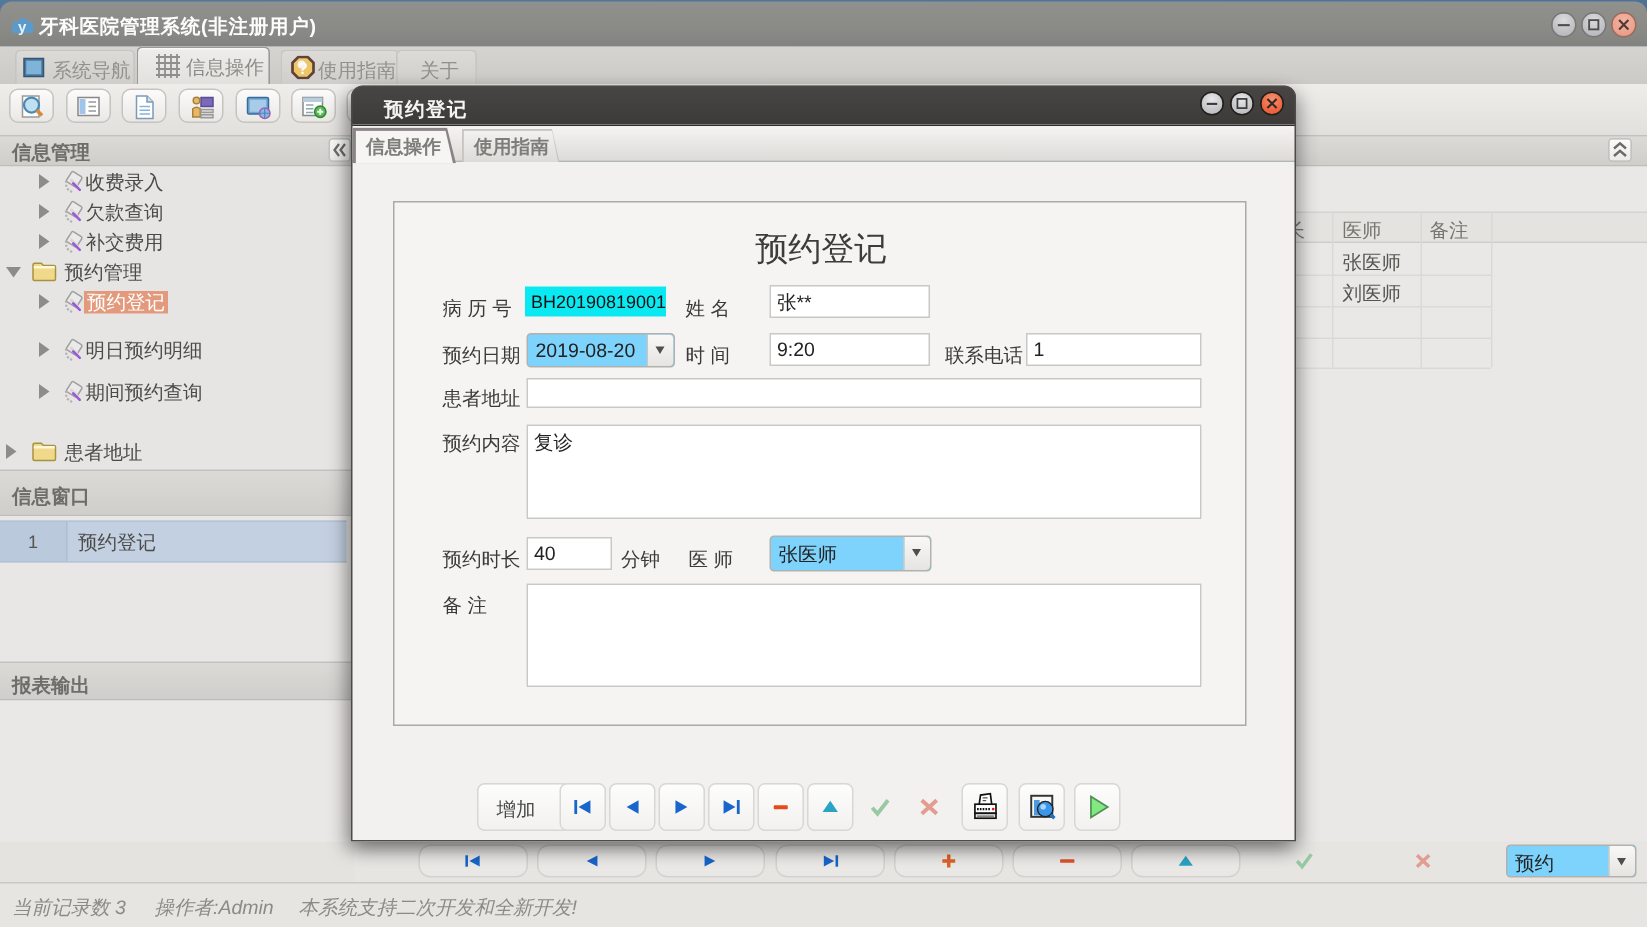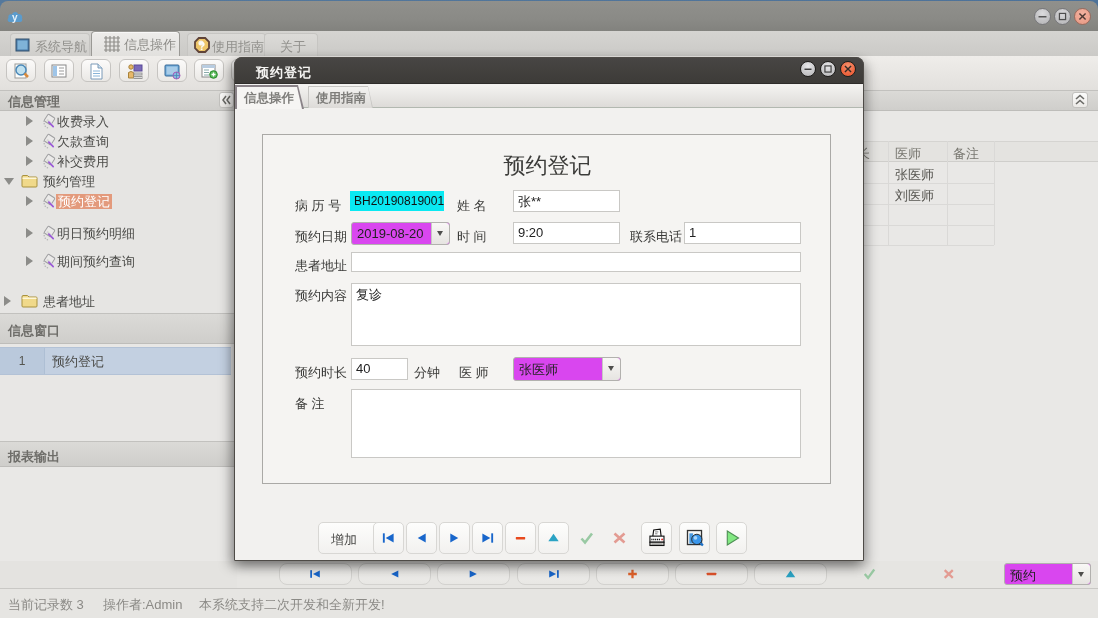--- a/index.html
+++ b/index.html
@@ -45,21 +45,21 @@
 .hline { position:absolute; background:#dad9d7; height:1px; }
 .vline { position:absolute; background:#dad9d7; width:1px; }
 #gridhead { position:absolute; left:0; top:30px; width:861px; height:21px; background:#e4e3e0; border-top:1px solid #d5d4d1; border-bottom:1px solid #cfcecb; }
 .gh { position:absolute; top:34px; font-size:13px; color:#77766f; }
 .gc { position:absolute; font-size:13px; color:#55544f; }
 
 #mainnav { left:237px; top:561px; width:861px; height:27px; background:#e6e5e2; }
 .navbtn { position:absolute; top:2px; height:22px; border-radius:8px; background:linear-gradient(#efeeec,#e8e7e4); border:1px solid #d3d2cf; }
 
 #statusbar { left:0; top:588px; width:1098px; height:30px; background:#e6e5e2; border-top:1px solid #c9c8c5; font-size:13px; color:#8b8a86; }
-#statusbar span { position:absolute; top:7px; }
+#statusbar span { position:absolute; top:7px;font-style:italic; }
 
 #dialog { left:234px; top:57px; width:630px; height:504px; background:#f2f1ef; border-radius:8px 8px 0 0; box-shadow:-4px 5px 12px rgba(0,0,0,0.35), 4px 5px 12px rgba(0,0,0,0.25); }
 #dlg-title { position:absolute; left:0; top:0; width:630px; height:27px; background:linear-gradient(#484644,#3d3b38); border-radius:8px 8px 0 0; border-bottom:1px solid #2e2c2a; }
 #dlg-title .t { position:absolute; left:22px; top:7px; font-size:13px; font-weight:bold; color:#f5f4f2; letter-spacing:1px; }
 .dcirc { position:absolute; top:4px; width:16px; height:16px; border-radius:50%; }
 .dcirc.gray { background:radial-gradient(circle at 50% 30%, #e8e8ea 0%, #c9c9cb 55%, #b5b5b7 100%); border:1px solid #1f1e1c; }
 .dcirc.red { background:radial-gradient(circle at 50% 30%, #f4926f 0%, #ee6741 60%, #e65b37 100%); border:1px solid #1f1e1c; }
 #dlg-tabs { position:absolute; left:0; top:28px; width:630px; height:23px; background:linear-gradient(#f4f3f1,#dddbd8); border-bottom:1px solid #b2b8b0; }
 .dtab { position:absolute; top:1px; height:24px; font-size:13px; font-weight:bold; color:#7e7d7a; }
 .dtab .lbl { position:absolute; top:5px; white-space:nowrap; }
@@ -70,37 +70,38 @@
 #dtab1 .lbl { left:9px; font-size:12.5px; }
 #dtab2 { left:74px; width:65px; top:1px; height:22px; }
 #dtab2 .shape { background:#c6c5c2; clip-path:polygon(0 0, 60px 0, 65px 22px, 0 22px); }
 #dtab2 .shape2 { position:absolute; left:1px; top:1px; width:63px; height:21px; background:linear-gradient(#f3f2f0,#dddbd8); clip-path:polygon(0 0, 59px 0, 63px 21px, 0 21px); }
 #dtab2 .lbl { left:8px; top:4px; font-size:12.5px; }
 #dlg-body { position:absolute; left:0; top:52px; width:630px; height:452px; background:#f2f1ef; }
 #formpanel { position:absolute; left:28px; top:25px; width:569px; height:350px; background:#f5f4f2; border:1px solid #aaa9a6; }
 #formtitle { position:absolute; left:0; top:16px; width:569px; text-align:center; font-size:22px; color:#3c3c3a; }
 .flabel { position:absolute; font-size:13px; color:#3a3a38; white-space:nowrap; }
 .finput { position:absolute; background:#fff; border:1px solid #c9c8c5; font-size:13px; color:#222; padding:2px 4px; }
-.combo { position:absolute; background:#d946ef; border:1px solid #b2b1ae; border-radius:3px; }
+.combo { position:absolute; background:#7dd3fc; border:1px solid #b2b1ae; border-radius:3px; }
 .combo .val { position:absolute; left:5px; top:3px; font-size:13px; color:#222; }
 .combo .btn { position:absolute; right:0; top:0; bottom:0; width:18px; background:linear-gradient(#f9f8f6,#e6e4e1); border-left:1px solid #c8c7c4; border-radius:0 3px 3px 0; }
 .combo .btn:after { content:""; position:absolute; left:5px; top:8px; width:0; height:0; border-top:5px solid #4e4e4c; border-left:3.5px solid transparent; border-right:3.5px solid transparent; }
 
 .dbtn { position:absolute; top:413px; width:31px; height:32px; border-radius:5px; background:linear-gradient(#fdfdfc,#f2f1ef); border:1px solid #d8d7d4; }
 .dbtn.flat { background:transparent; border:none; }
 </style>
 </head>
 <body>
 
 <div id="desktop" class="abs"></div>
 <div id="titlebar" class="abs">
   <svg class="abs" style="left:7px;top:8px" width="16" height="15" viewBox="0 0 16 15">
     <path d="M3,13 C0.5,13 0,10.5 1.5,9 C0.5,6 3,4.5 5,5.5 C5.5,2.5 10,2 11,5 C14,4.5 16,7 15,9.5 C16,11.5 14.5,13 13,13 Z" fill="#5b9bcc"></path>
     <text x="5" y="12" font-size="10" font-weight="bold" fill="#e8f2fa" font-family="Liberation Sans">y</text>
   </svg>
+  <div class="abs title">牙科医院管理系统(非注册用户)</div>
   <div class="abs circbtn gray" style="left:1034px">
       <svg class="glyph" viewBox="0 0 17 17">
         <rect x="4" y="8" width="9" height="1.6" fill="#4e4e4e"></rect>
       </svg>
     </div>
   <div class="abs circbtn gray" style="left:1054px">
       <svg class="glyph" viewBox="0 0 17 17">
         <rect x="5" y="5" width="7" height="7" fill="none" stroke="#4e4e4e" stroke-width="1.4"></rect>
       </svg>
     </div>

